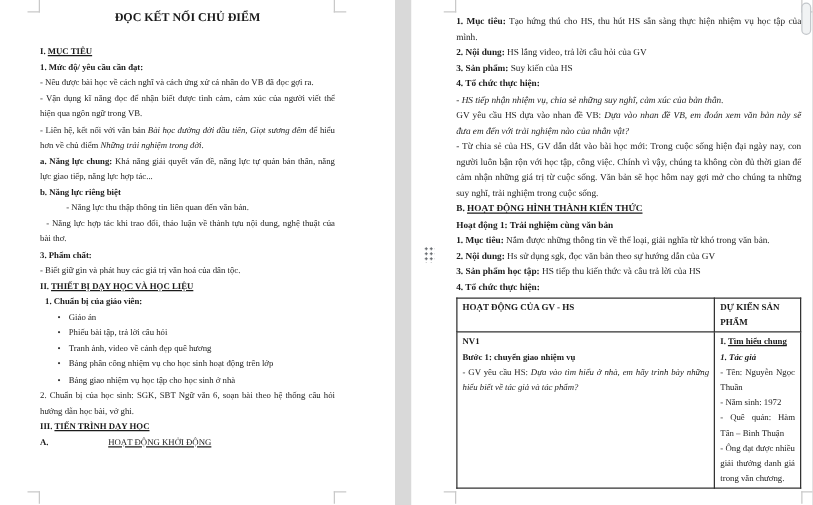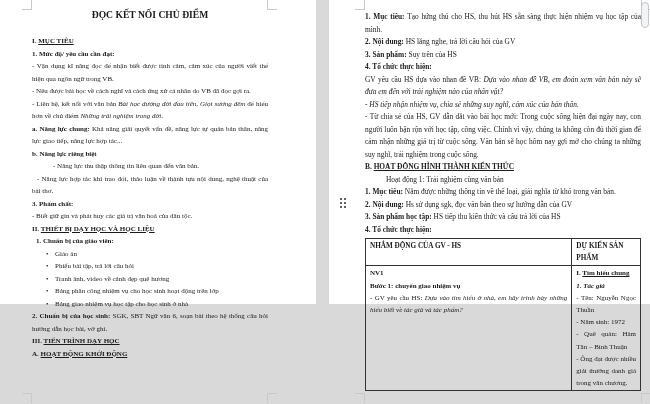--- a/index.html
+++ b/index.html
@@ -2,21 +2,21 @@
 <html><head>
 <meta charset="utf-8">
 <style>
   html,body{margin:0;padding:0;}
   body{
     width:650px;height:404px;overflow:hidden;position:relative;
     background:var(--canvas-bg,#d9d9d9);
     font-family:"Liberation Serif","DejaVu Serif",serif;
     color:var(--text,#1b1b1b);
   }
-  .page{position:absolute;top:0;height:304px;background:var(--page-bg,#fff);}
+  .page{position:absolute;top:0;height:404px;background:var(--page-bg,#fff);}
   #page1{left:0;width:316px;}
   #page2{left:329px;width:321px;}
   .content{position:relative;}
   #page1 .content{padding:8px 48px 0 32px;font-size:7px;line-height:12.5px;}
   #page2 .content{padding:11px 9px 0 36px;font-size:7.4px;line-height:12.5px;}
   .title-line{font-weight:bold;font-size:9.6px;line-height:14px;text-align:center;}
   .title-block{margin-bottom:13px;}
   .para{text-align:justify;}
   .para.li{text-align:left;padding-left:14px;}
   .bullet{display:inline-block;width:9px;}
@@ -58,72 +58,72 @@
   <div class="mark tr" style="left:267px;top:0;"></div>
   <div class="mark bl" style="left:22px;top:393px;"></div>
   <div class="mark br" style="left:267px;top:393px;"></div>
   <div class="content">
     <div class="title-block">
       <div class="title-line">ĐỌC KẾT NỐI CHỦ ĐIỂM</div>
     </div>
     <div>
         <div class="para"><span style="font-weight: bold;">I. </span><span style="font-weight: bold; text-decoration: underline;">MỤC TIÊU</span></div>
         <div class="para"><span style="font-weight: bold;">1. Mức độ/ yêu cầu cần đạt:</span></div>
+        <div class="para"><span>- Nêu được bài học về cách nghĩ và cách ứng xử cá nhân do VB đã đọc gợi ra.</span></div>
         <div class="para"><span>- Vận dụng kĩ năng đọc để nhận biết được tình cảm, cảm xúc của người viết thể hiện qua ngôn ngữ trong VB.</span></div>
-        <div class="para"><span>- Nêu được bài học về cách nghĩ và cách ứng xử cá nhân do VB đã đọc gợi ra.</span></div>
         <div class="para"><span>- Liên hệ, kết nối với văn bản </span><span style="font-style: italic;">Bài học đường đời đầu tiên, Giọt sương đêm</span><span> để hiểu hơn về chủ điểm </span><span style="font-style: italic;">Những trải nghiệm trong đời</span><span>.</span></div>
         <div class="para"><span style="font-weight: bold; margin-top: 16px;">a. Năng lực chung: </span><span>Khả năng giải quyết vấn đề, năng lực tự quản bản thân, năng lực giao tiếp, năng lực hợp tác...</span></div>
         <div class="para"><span style="font-weight: bold;">b. Năng lực riêng biệt</span></div>
         <div class="para" style="text-indent: 5px; margin-left: 16px;"><span>- Năng lực thu thập thông tin liên quan đến văn bản.</span></div>
         <div class="para" style="text-indent: 5px;"><span>- Năng lực hợp tác khi trao đổi, thảo luận về thành tựu nội dung, nghệ thuật của bài thơ.</span></div>
         <div class="para"><span style="font-weight: bold;">3. Phẩm chất:</span></div>
         <div class="para"><span>- Biết giữ gìn và phát huy các giá trị văn hoá của dân tộc.</span></div>
         <div class="para"><span style="font-weight: bold;">II. </span><span style="font-weight: bold; text-decoration: underline;">THIẾT BỊ DẠY HỌC VÀ HỌC LIỆU</span></div>
         <div class="para" style="text-indent: 4px;"><span style="font-weight: bold;">1. Chuẩn bị của giáo viên:</span></div>
         <div class="para li"><span class="bullet">•</span><span>Giáo án</span></div>
         <div class="para li"><span class="bullet">•</span><span>Phiếu bài tập, trả lời câu hỏi</span></div>
         <div class="para li"><span class="bullet">•</span><span>Tranh ảnh, video về cảnh đẹp quê hương</span></div>
         <div class="para li"><span class="bullet">•</span><span>Bảng phân công nhiệm vụ cho học sinh hoạt động trên lớp</span></div>
         <div class="para li"><span class="bullet">•</span><span>Bảng giao nhiệm vụ học tập cho học sinh ở nhà</span></div>
-        <div class="para"><span style="font-weight: bold;">2. Chuẩn bị của học sinh: </span><span>SGK, SBT Ngữ văn 6, soạn bài theo hệ thống câu hỏi hướng dẫn học bài, vở ghi.</span></div>
+        <div class="para"><span style="font-weight: normal;">2. Chuẩn bị của học sinh: </span><span>SGK, SBT Ngữ văn 6, soạn bài theo hệ thống câu hỏi hướng dẫn học bài, vở ghi.</span></div>
         <div class="para"><span style="font-weight: bold;">III. </span><span style="font-weight: bold; text-decoration: underline;">TIẾN TRÌNH DẠY HỌC</span></div>
-        <div class="para"><span style="font-weight: bold;">A. </span><span style="font-weight: bold; text-decoration: underline;">HOẠT ĐỘNG KHỞI ĐỘNG</span></div>
+        <div class="para"><span style="font-weight: bold;">A. </span><span style="font-weight: normal; text-decoration: underline; margin-left: 46px;">HOẠT ĐỘNG KHỞI ĐỘNG</span></div>
       </div>
   </div>
 </div>
 
 <div id="page2" class="page">
   <div class="mark tl" style="left:26px;top:0;"></div>
   <div class="mark tr" style="left:312px;top:0;"></div>
   <div class="mark bl" style="left:26px;top:393px;"></div>
   <div class="mark br" style="left:312px;top:393px;"></div>
   <div class="content">
     <div>
         <div class="para"><span style="font-weight: bold;">1. Mục tiêu: </span><span>Tạo hứng thú cho HS, thu hút HS sẵn sàng thực hiện nhiệm vụ học tập của mình.</span></div>
-        <div class="para"><span style="font-weight: bold;">2. Nội dung: </span><span>HS lắng nghe, trả lời câu hỏi của GV</span></div>
-        <div class="para"><span style="font-weight: bold;">3. Sản phẩm: </span><span>Suy trên của HS</span></div>
+        <div class="para"><span style="font-weight: bold;">2. Nội dung: </span><span>HS lắng video, trả lời câu hỏi của GV</span></div>
+        <div class="para"><span style="font-weight: bold;">3. Sản phẩm: </span><span>Suy kiến của HS</span></div>
         <div class="para"><span style="font-weight: bold;">4. Tổ chức thực hiện:</span></div>
+        <div class="para"><span style="font-style: italic;">- HS tiếp nhận nhiệm vụ, chia sẻ những suy nghĩ, cảm xúc của bản thân.</span></div>
         <div class="para"><span>GV yêu cầu HS dựa vào nhan đề VB: </span><span style="font-style: italic;">Dựa vào nhan đề VB, em đoán xem văn bản này sẽ đưa em đến với trải nghiệm nào của nhân vật?</span></div>
-        <div class="para"><span style="font-style: italic;">- HS tiếp nhận nhiệm vụ, chia sẻ những suy nghĩ, cảm xúc của bản thân.</span></div>
         <div class="para"><span style="">- Từ chia sẻ của HS, GV dẫn dắt vào bài học mới: Trong cuộc sống hiện đại ngày nay, con người luôn bận rộn với học tập, công việc. Chính vì vậy, chúng ta không còn đủ thời gian để cảm nhận những giá trị từ cuộc sống. Văn bản sẽ học hôm nay gợi mở cho chúng ta những suy nghĩ, trải nghiệm trong cuộc sống.</span></div>
         <div class="para"><span style="font-weight: bold;">B. </span><span style="font-weight: bold; text-decoration: underline;">HOẠT ĐỘNG HÌNH THÀNH KIẾN THỨC</span></div>
-        <div class="para"><span style="font-weight: normal; margin-left: 21px;">Hoạt động 1: Trải nghiệm cùng văn bản</span></div>
+        <div class="para"><span style="font-weight: bold;">Hoạt động 1: Trải nghiệm cùng văn bản</span></div>
         <div class="para"><span style="font-weight: bold;">1. Mục tiêu: </span><span>Nắm được những thông tin về thể loại, giải nghĩa từ khó trong văn bản.</span></div>
         <div class="para"><span style="font-weight: bold;">2. Nội dung: </span><span>Hs sử dụng sgk, đọc văn bản theo sự hướng dẫn của GV</span></div>
         <div class="para"><span style="font-weight: bold;">3. Sản phẩm học tập: </span><span>HS tiếp thu kiến thức và câu trả lời của HS</span></div>
         <div class="para"><span style="font-weight: bold;">4. Tổ chức thực hiện:</span></div>
       </div>
     <table class="activity">
       <colgroup>
           <col class="c1">
           <col class="c2">
         </colgroup>
       <thead>
         <tr>
-          <th>NHẮM ĐỘNG CỦA GV - HS</th>
+          <th>HOẠT ĐỘNG CỦA GV - HS</th>
           <th>DỰ KIẾN SẢN PHẨM</th>
         </tr>
       </thead>
       <tbody>
         <tr>
           <td>
             <div>
                 <div class="para"><span style="font-weight: bold;">NV1</span></div>
                 <div class="para"><span style="font-weight: bold;">Bước 1: chuyển giao nhiệm vụ</span></div>
                 <div class="para"><span>- GV yêu cầu HS: </span><span style="font-style: italic;">Dựa vào tìm hiểu ở nhà, em hãy trình bày những hiểu biết về tác giả và tác phẩm?</span></div>

